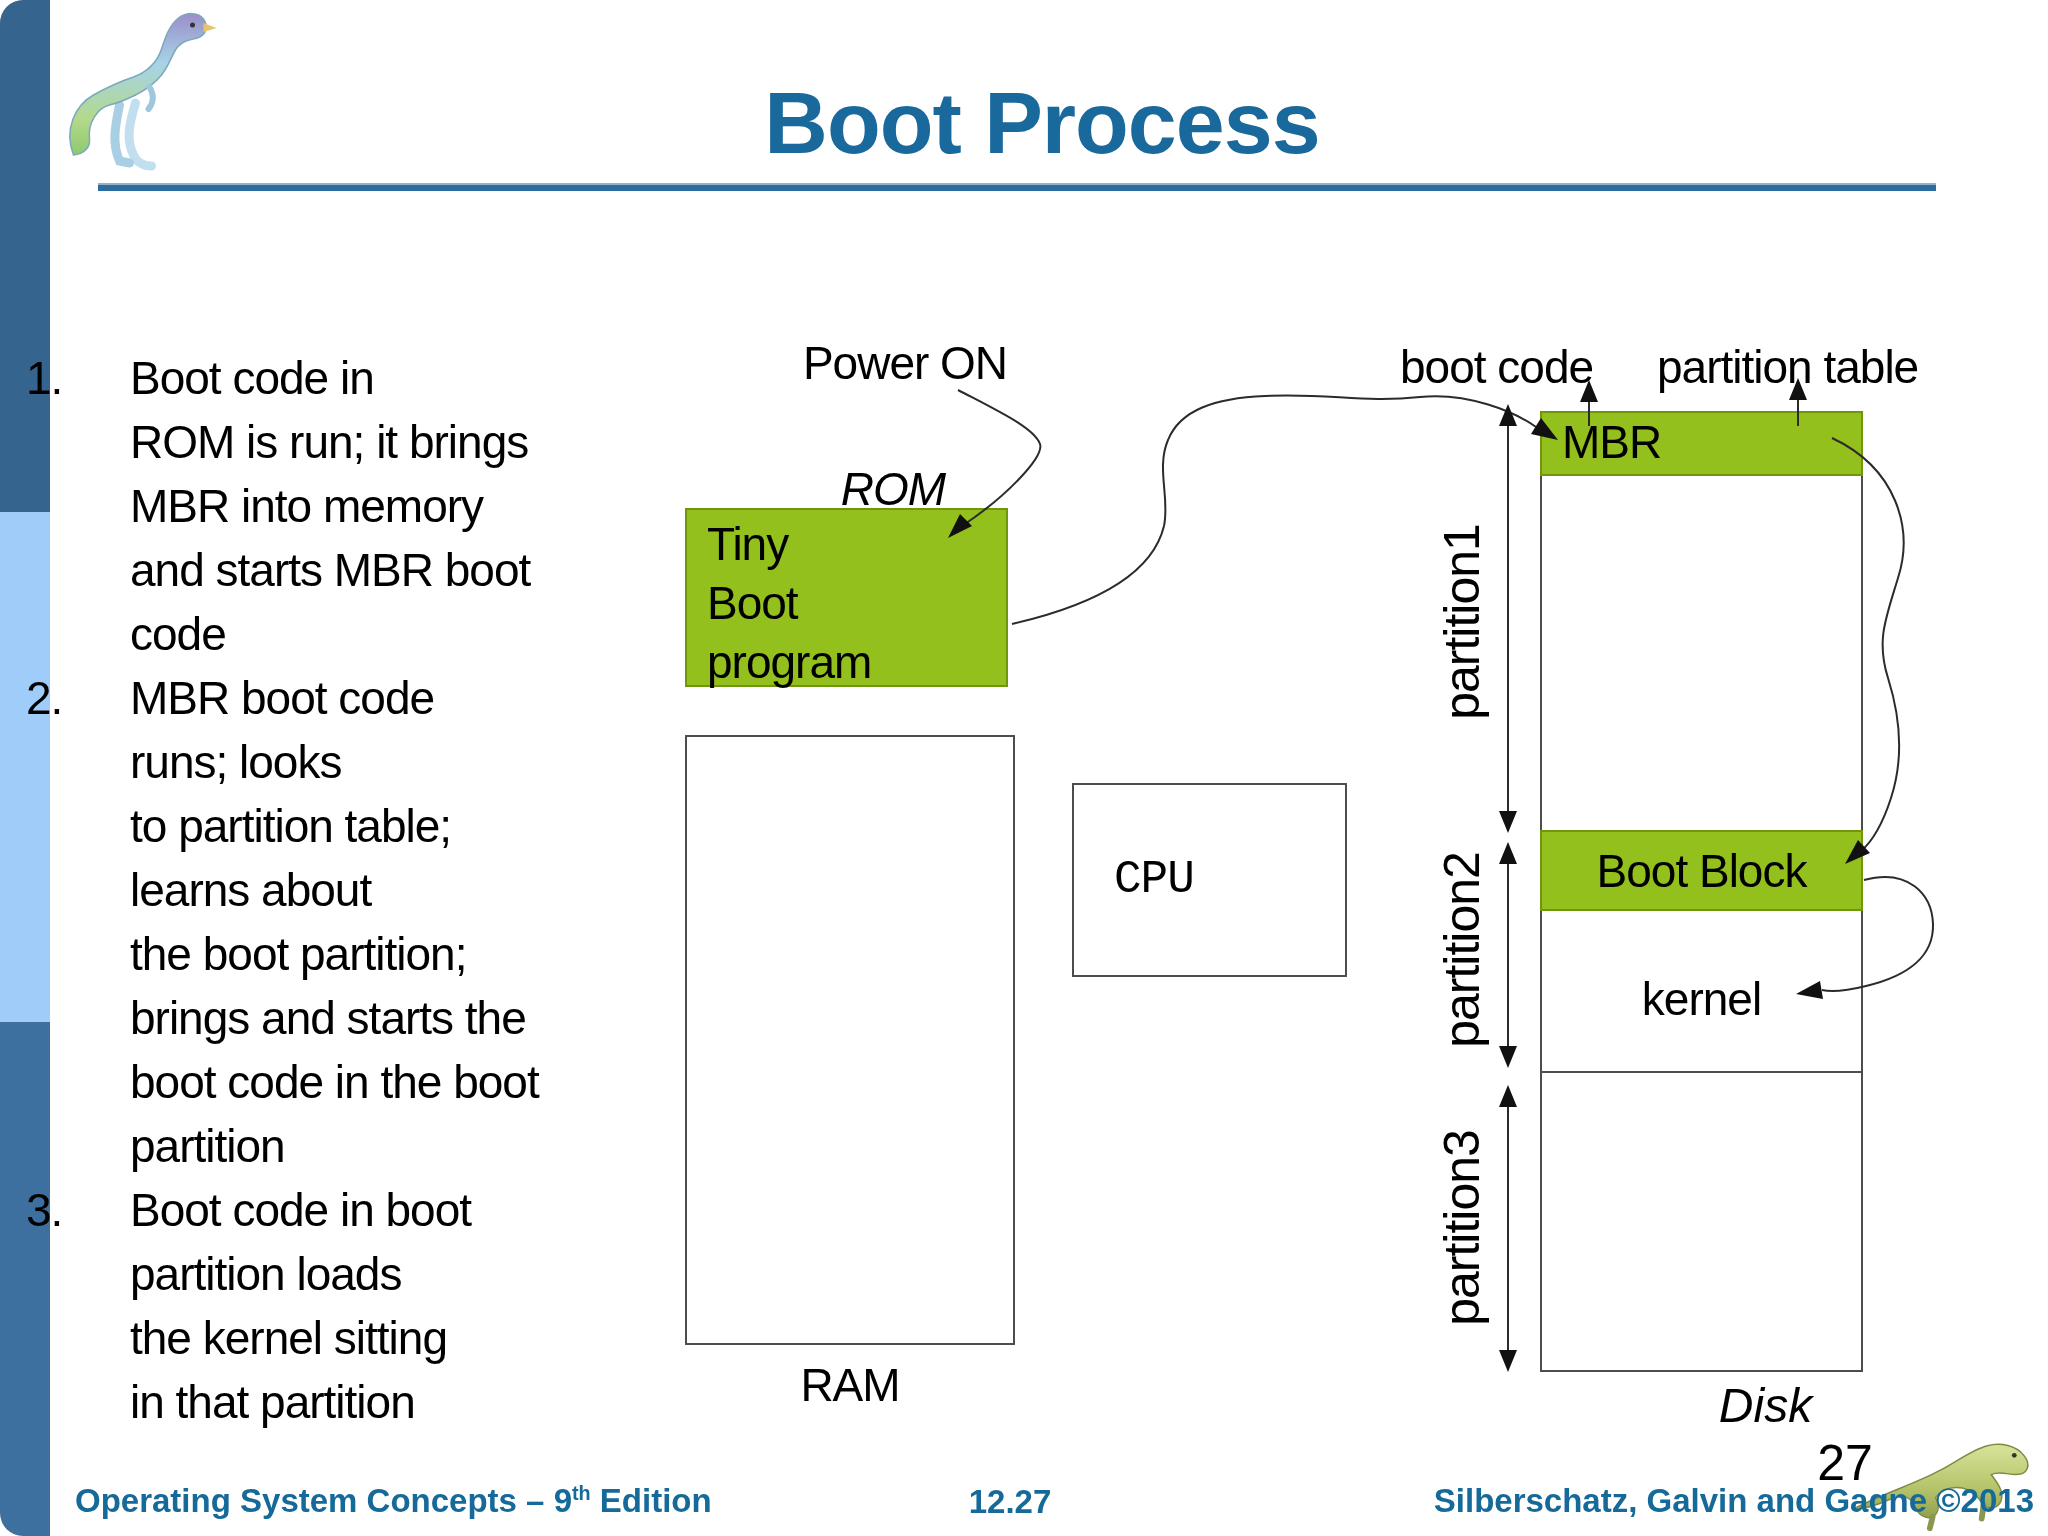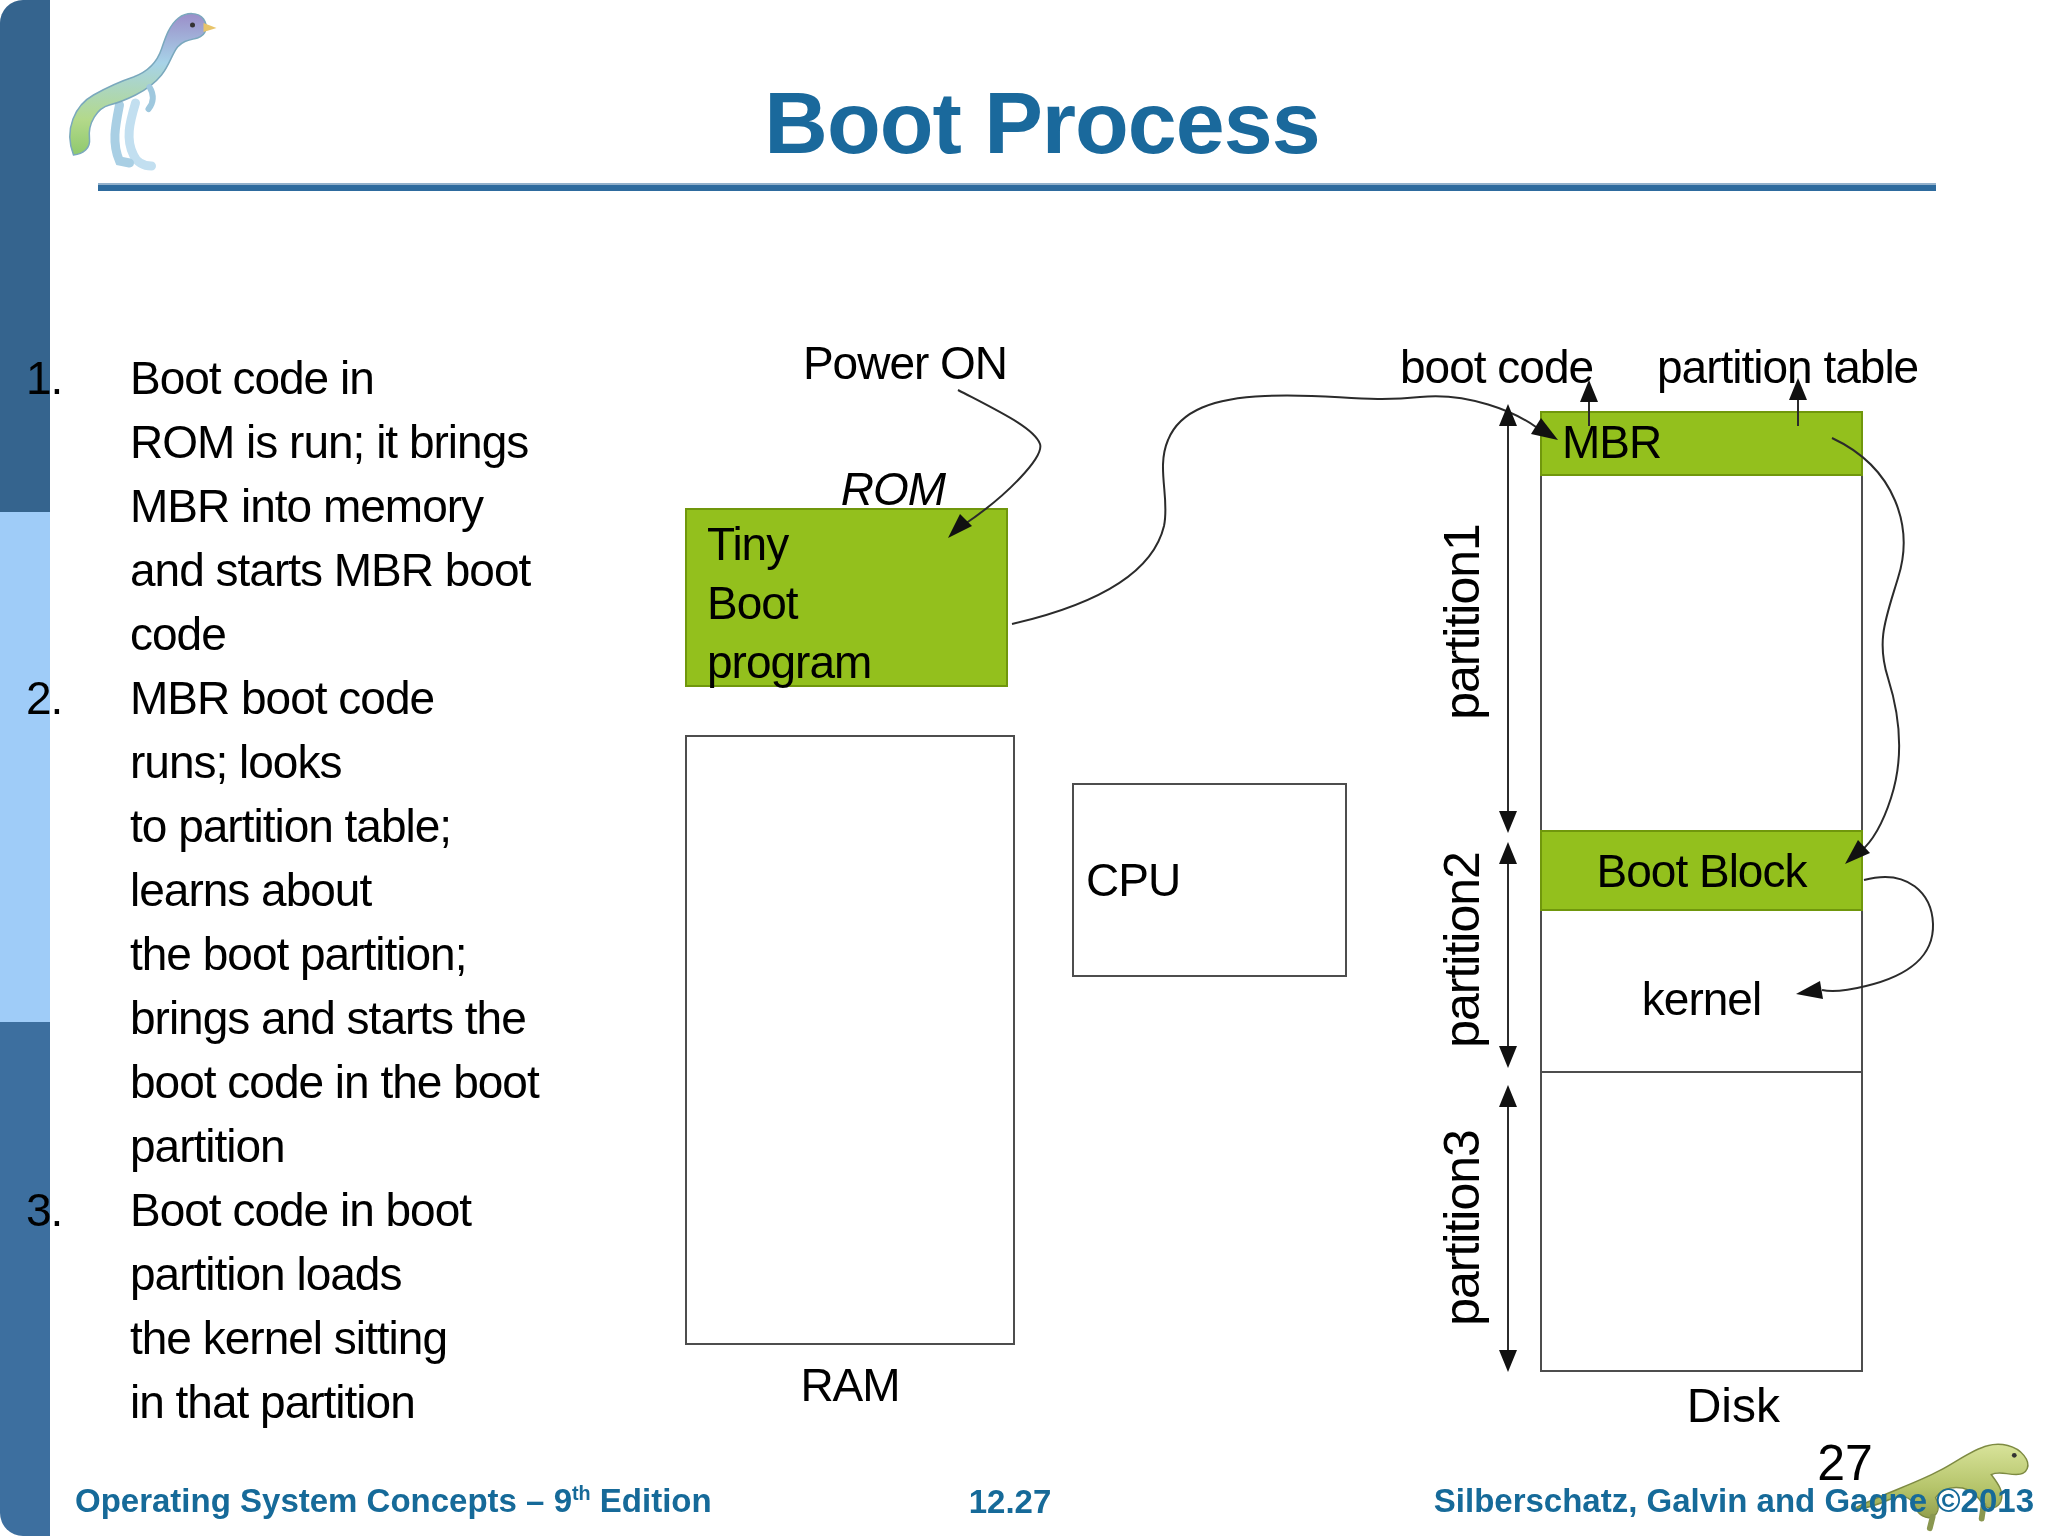--- a/index.html
+++ b/index.html
@@ -26,27 +26,27 @@
   .dlabel{font-size:46px;letter-spacing:-1px;}
   .power-on{left:770px;top:336px;width:270px;text-align:center;}
   .rom-label{left:745px;top:462px;width:200px;text-align:right;font-style:italic;}
   .greenbox{background:#93c01d;border:2px solid #70970c;box-sizing:border-box;}
   .tiny-boot{left:685px;top:508px;width:323px;height:179px;font-size:46px;line-height:59px;
              padding:5px 0 0 20px;white-space:pre-line;letter-spacing:-1px;}
   .ram-box{left:685px;top:735px;width:330px;height:610px;border:2px solid #4d4d4d;background:#fff;box-sizing:border-box;}
   .ram-label{left:685px;top:1358px;width:330px;text-align:center;}
   .cpu-box{left:1072px;top:783px;width:275px;height:194px;border:2px solid #4d4d4d;box-sizing:border-box;
            display:flex;align-items:center;}
-  .cpu-box span{padding-left:12px;}
+  .cpu-box span{padding-left:40px;font-family:Liberation Mono, monospace;}
   .disk-box{left:1540px;top:411px;width:323px;height:961px;border:2px solid #4d4d4d;background:#fff;box-sizing:border-box;}
   .mbr-band{left:1540px;top:411px;width:323px;height:65px;line-height:58px;padding-left:20px;box-sizing:border-box;}
   .boot-block-band{left:1540px;top:830px;width:323px;height:81px;display:flex;align-items:center;justify-content:center;}
   .kernel-label{left:1540px;top:972px;width:323px;text-align:center;}
   .disk-sep{left:1542px;top:1071px;width:319px;height:2px;background:#4d4d4d;}
-  .disk-label{left:1457px;top:1378px;width:323px;text-align:right;font-size:48px;}
+  .disk-label{left:1604px;top:1378px;width:323px;text-align:center;font-size:48px;font-style:italic;}
   .boot-code-label{left:1400px;top:340px;}
   .partition-table-label{left:1657px;top:340px;}
   .part-label{width:300px;height:60px;text-align:center;font-size:50px;letter-spacing:-1px;
               transform:rotate(-90deg);transform-origin:center center;line-height:60px;}
   .pl1{left:1312px;top:592px;}
   .pl2{left:1312px;top:920px;}
   .pl3{left:1312px;top:1198px;}
   
   .overlay{left:0;top:0;width:2048px;height:1536px;pointer-events:none;}
   

